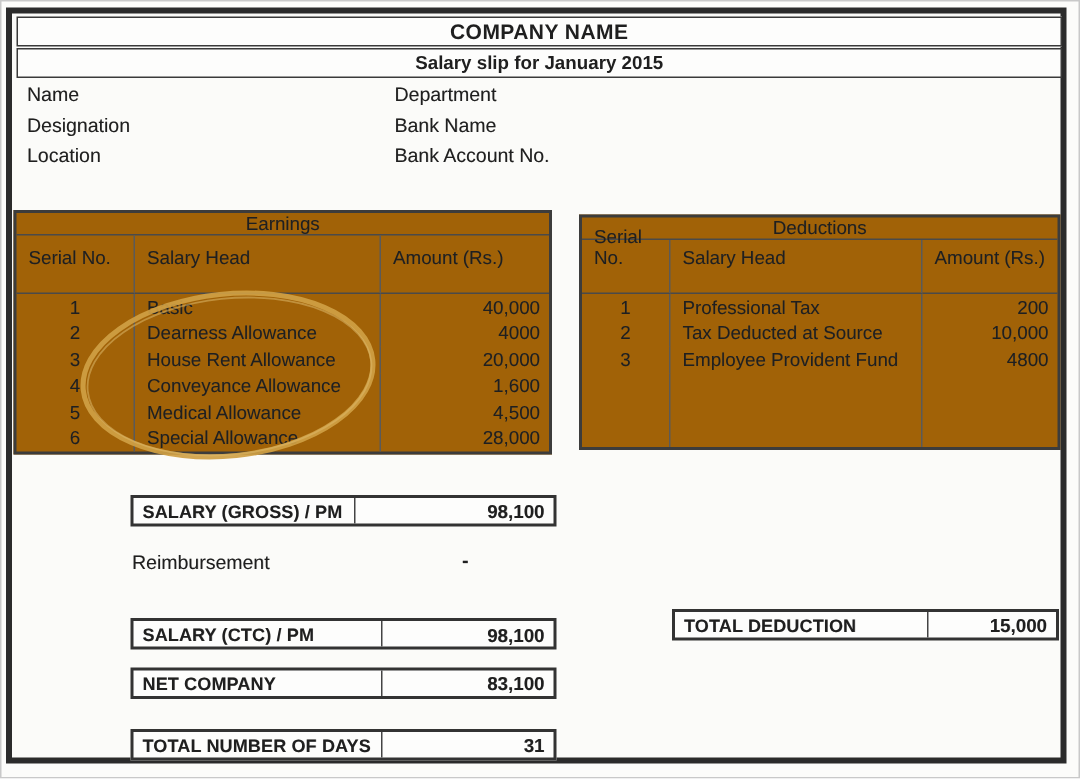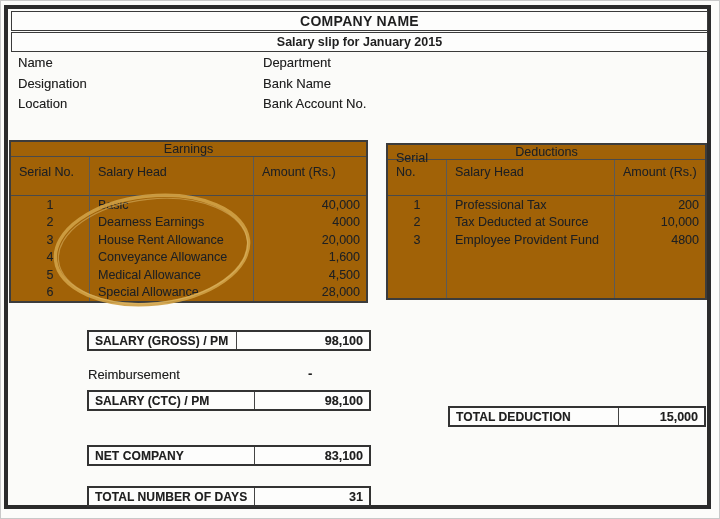--- a/index.html
+++ b/index.html
@@ -115,21 +115,21 @@
     <div class="tbl-grid earn-grid">
       <div class="cell hc c-serial">Serial No.</div>
       <div class="cell hc c-head">Salary Head</div>
       <div class="cell hc c-amt">Amount (Rs.)</div>
 
       <div class="cell c-serial">1</div>
       <div class="cell c-head">Basic</div>
       <div class="cell c-amt">40,000</div>
 
       <div class="cell c-serial">2</div>
-      <div class="cell c-head">Dearness Earnings</div>
+      <div class="cell c-head">Dearness Allowance</div>
       <div class="cell c-amt">4000</div>
 
       <div class="cell c-serial">3</div>
       <div class="cell c-head">House Rent Allowance</div>
       <div class="cell c-amt">20,000</div>
 
       <div class="cell c-serial">4</div>
       <div class="cell c-head">Conveyance Allowance</div>
       <div class="cell c-amt">1,600</div>
 
@@ -174,21 +174,21 @@
   </svg>
 
   <div class="sumbox" style="left:87px;top:330px;width:284px;">
     <div class="sum-label" style="width:148px;">SALARY (GROSS) / PM</div>
     <div class="sum-value">98,100</div>
   </div>
 
   <div class="txt reimb-label" style="left:88px;top:367px;">Reimbursement</div>
   <div class="txt reimb-dash" style="left:308px;top:366px;">-</div>
 
-  <div class="sumbox" style="left:87px;top:390px;width:284px;">
+  <div class="sumbox" style="left:87px;top:412px;width:284px;align-items:flex-end;">
     <div class="sum-label" style="width:166px;">SALARY (CTC) / PM</div>
     <div class="sum-value">98,100</div>
   </div>
 
   <div class="sumbox" style="left:448px;top:406px;width:258px;">
     <div class="sum-label" style="width:169px;">TOTAL DEDUCTION</div>
     <div class="sum-value">15,000</div>
   </div>
 
   <div class="sumbox" style="left:87px;top:445px;width:284px;">

